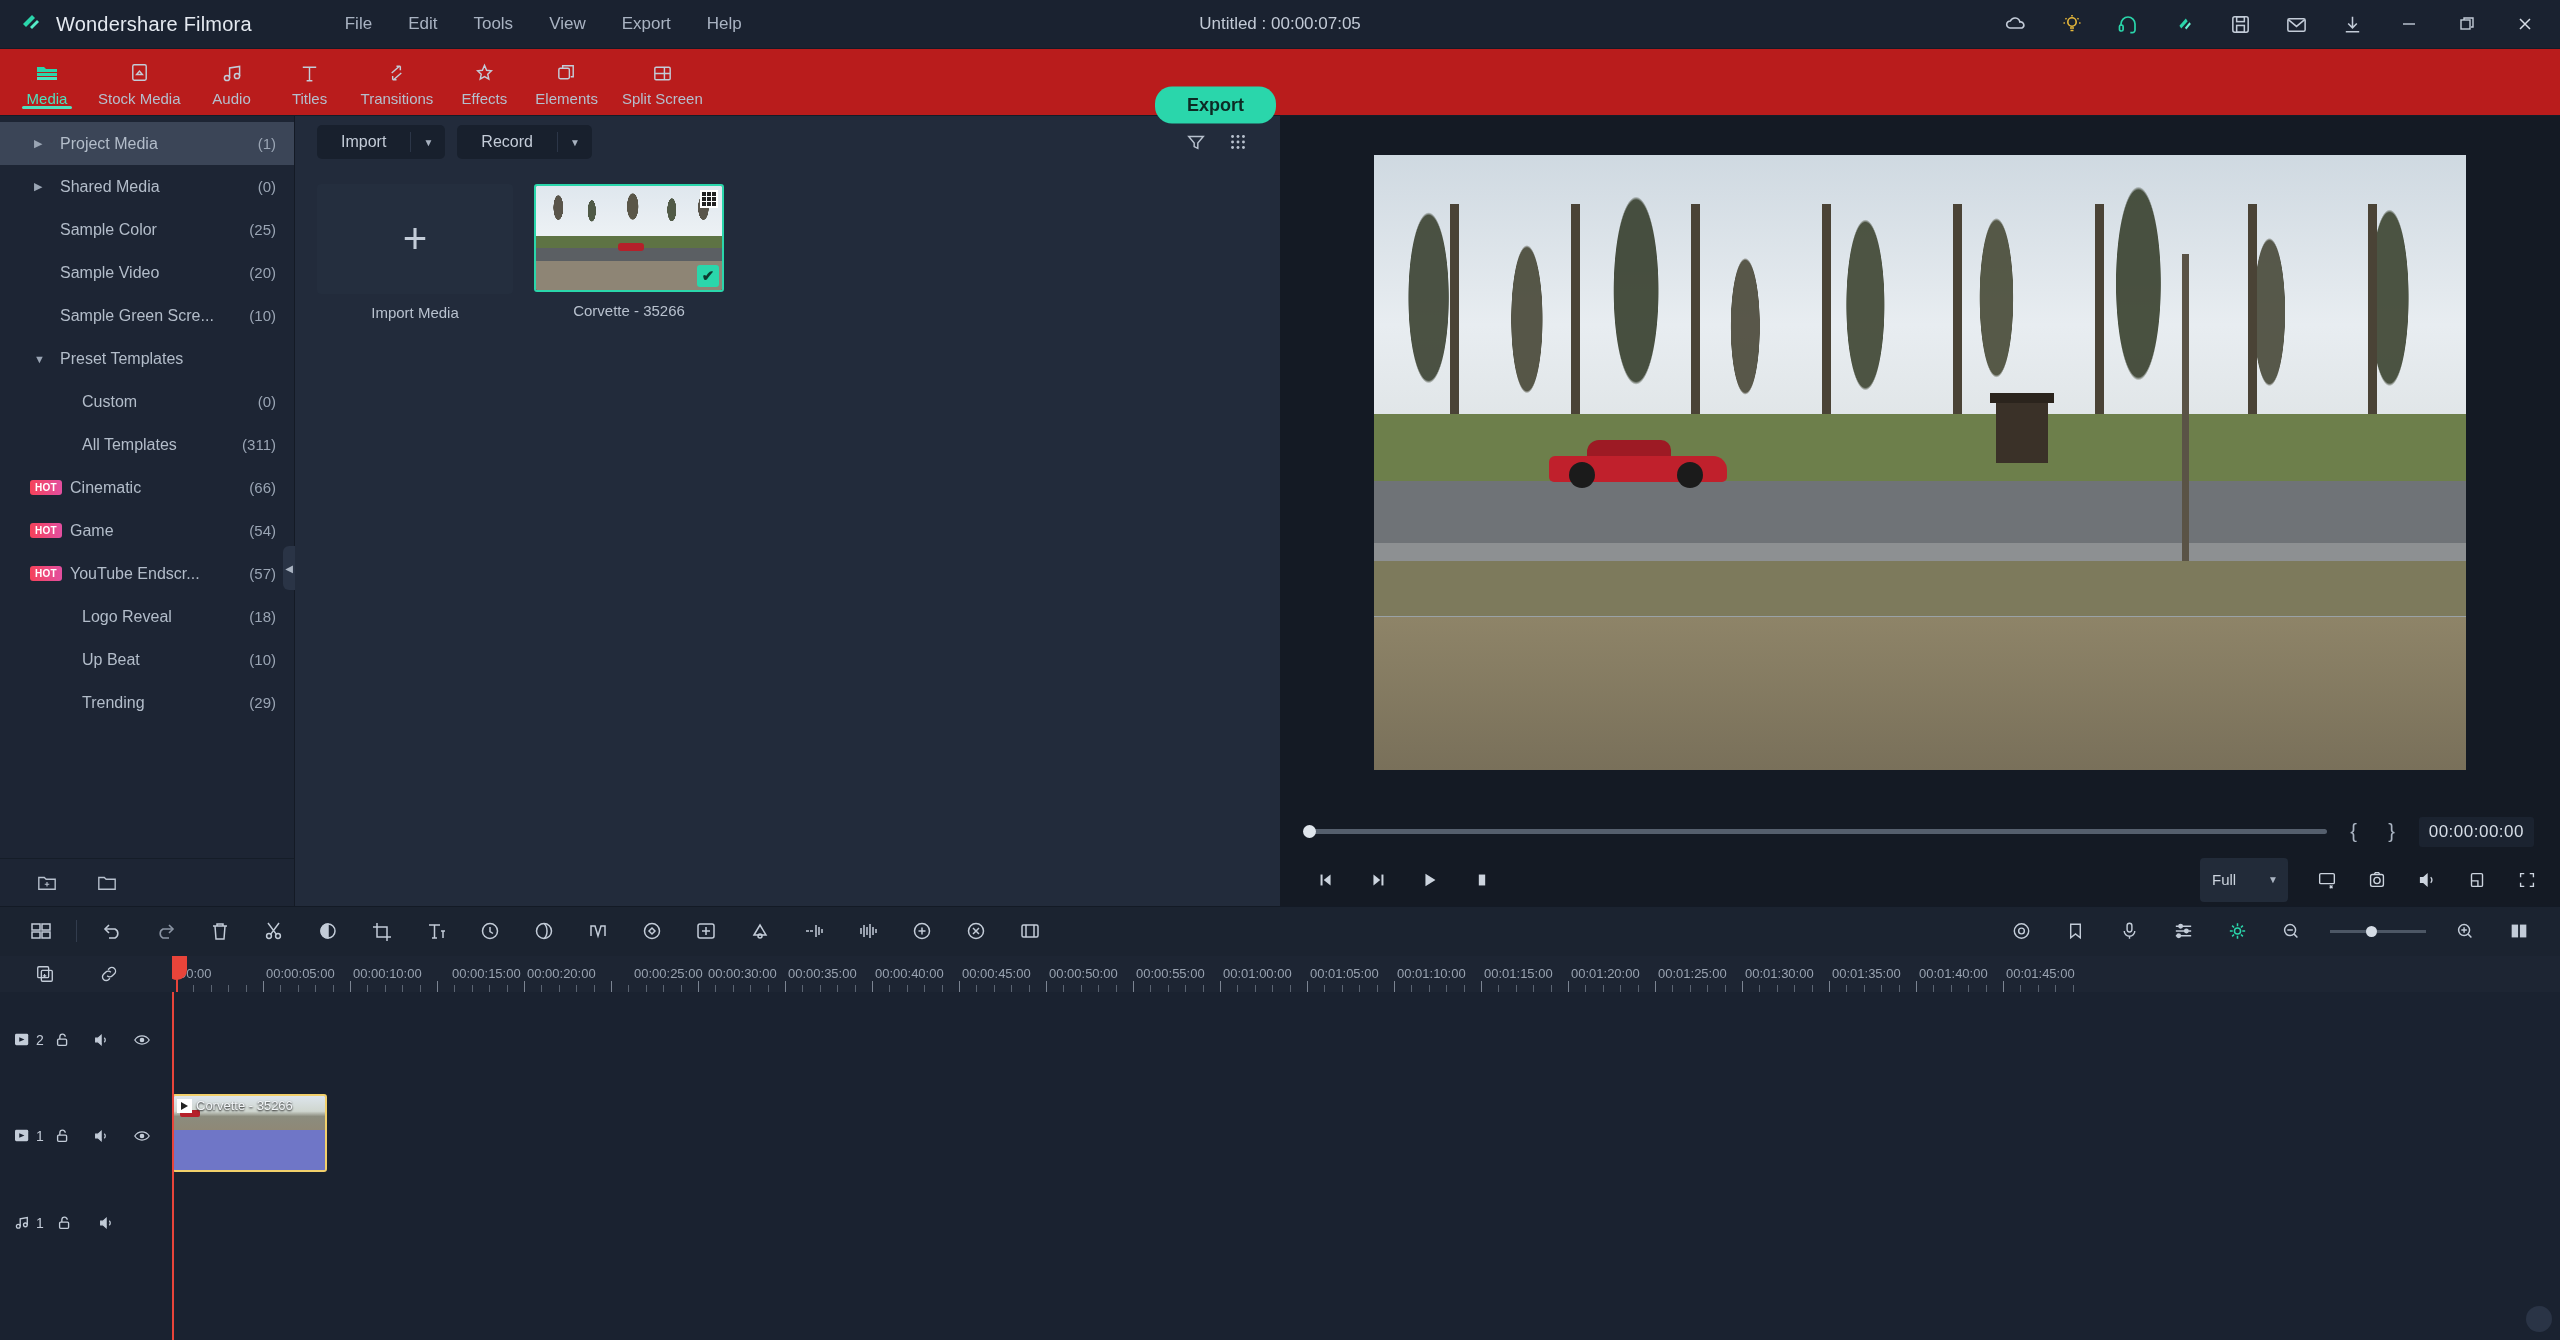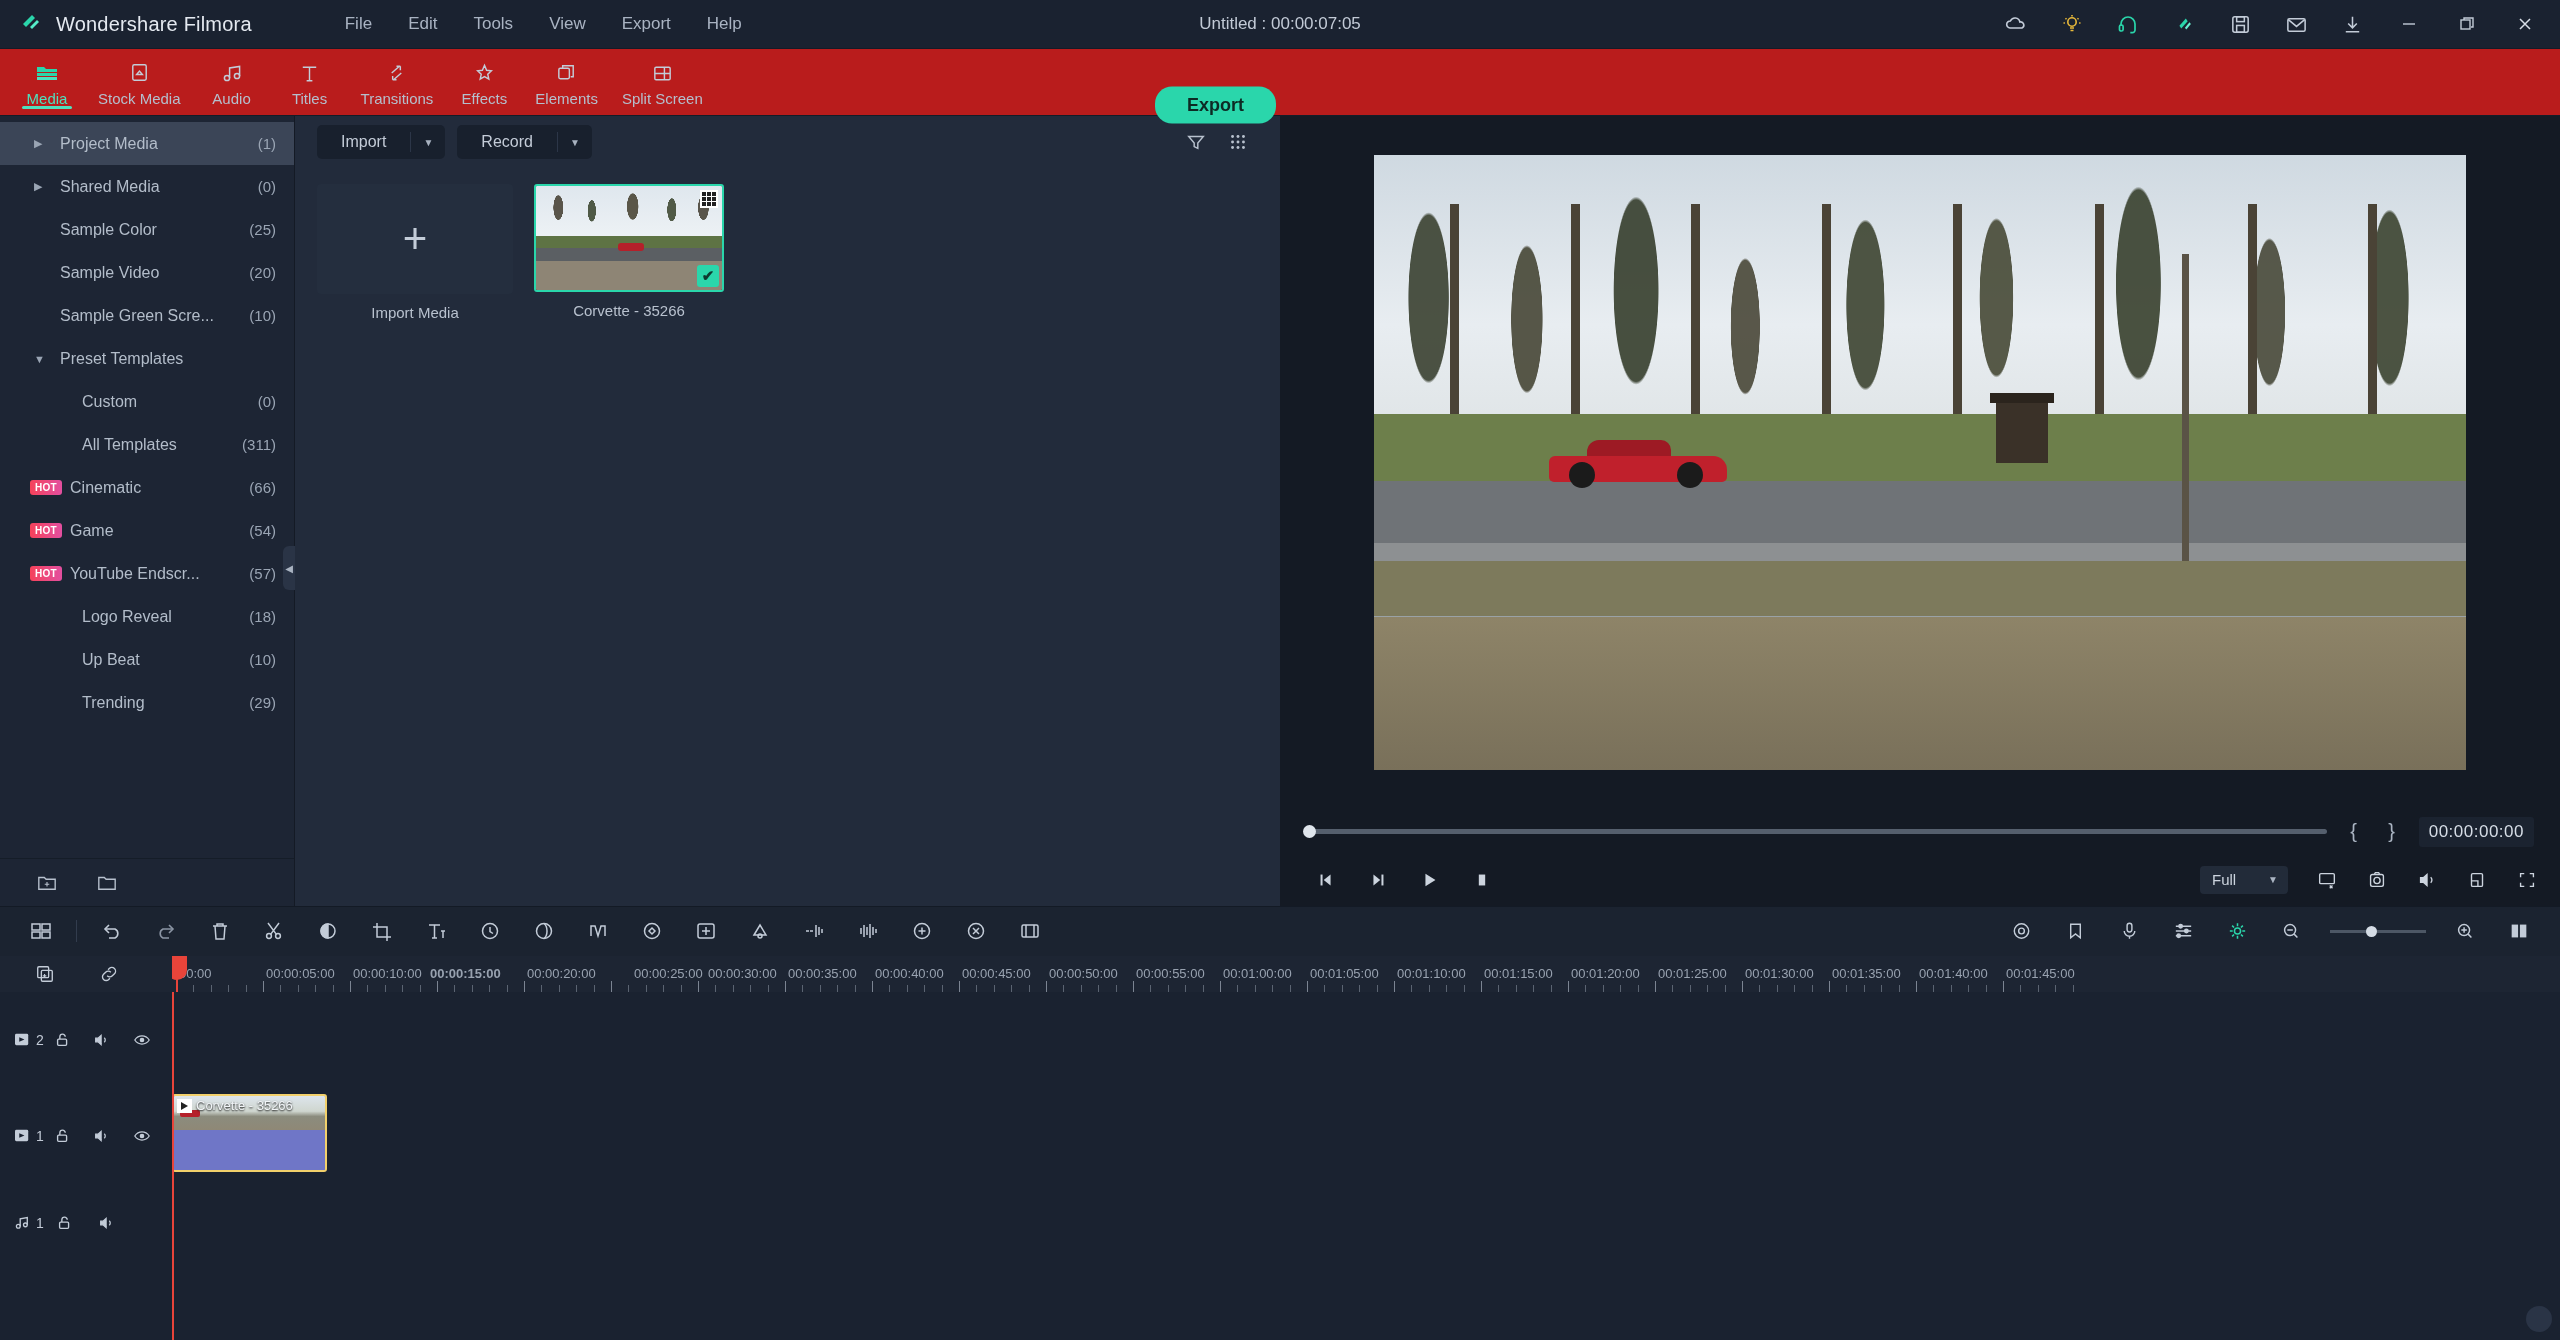--- a/index.html
+++ b/index.html
@@ -180,21 +180,21 @@
 
   .preview-scrub { height:44px; flex:0 0 44px; display:flex; align-items:center; padding:0 26px; gap:16px; }
   .scrub-track { flex:1 1 auto; height:5px; background:#555f6d; border-radius:3px; position:relative; }
   .scrub-knob { position:absolute; left:-3px; top:-4px; width:13px; height:13px; background:#dfe5ec; border-radius:50%; }
   .brace { font-size:20px; color:#aab4c2; width:22px; text-align:center; }
   .tc-box { background:#1b2330; padding:5px 10px; border-radius:3px; font-size:17px; color:#d6dde6; letter-spacing:.5px; }
   .preview-controls { height:52px; flex:0 0 52px; display:flex; align-items:center; padding:0 22px; gap:30px; }
   .pc-left { display:flex; align-items:center; gap:32px; margin-left:14px; }
   .pc-right { margin-left:auto; display:flex; align-items:center; gap:28px; }
   .quality-sel {
-    display:flex; align-items:center; background:#222b39; border-radius:4px; height:28px; min-width:88px;
+    display:flex; align-items:center; background:#222b39; border-radius:4px; height:44px; min-width:88px;
   }
   .quality-sel .qt { font-size:15px; color:#ccd4de; padding:0 12px; }
   .quality-sel .qa { margin-left:auto; padding:0 10px; font-size:10px; color:#aab4c2; }
 
   
   .tl-toolbar {
     height:50px; flex:0 0 50px; background:#1b2330; display:flex; align-items:center;
     padding:0 14px; gap:0; border-top:1px solid #131a25;
   }
   .tl-ico { width:54px; height:48px; display:flex; align-items:center; justify-content:center; }
@@ -878,21 +878,21 @@
         <div class="rtick" style="left: 125.8px;"></div>
         <div class="rtick" style="left: 143.2px;"></div>
         <div class="rtick" style="left: 160.6px;"></div>
         <div class="rtick major" style="left: 178px;"></div>
         <div class="rlabel" style="left: 181px;">00:00:10:00</div>
         <div class="rtick" style="left: 195.4px;"></div>
         <div class="rtick" style="left: 212.8px;"></div>
         <div class="rtick" style="left: 230.2px;"></div>
         <div class="rtick" style="left: 247.6px;"></div>
         <div class="rtick major" style="left: 265px;"></div>
-        <div class="rlabel" style="left: 258px; font-weight: bold;">00:00:15:00</div>
+        <div class="rlabel" style="left: 280px;">00:00:15:00</div>
         <div class="rtick" style="left: 282.4px;"></div>
         <div class="rtick" style="left: 299.8px;"></div>
         <div class="rtick" style="left: 317.2px;"></div>
         <div class="rtick" style="left: 334.6px;"></div>
         <div class="rtick major" style="left: 352px;"></div>
         <div class="rlabel" style="left: 355px;">00:00:20:00</div>
         <div class="rtick" style="left: 369.4px;"></div>
         <div class="rtick" style="left: 386.8px;"></div>
         <div class="rtick" style="left: 404.2px;"></div>
         <div class="rtick" style="left: 421.6px;"></div>

